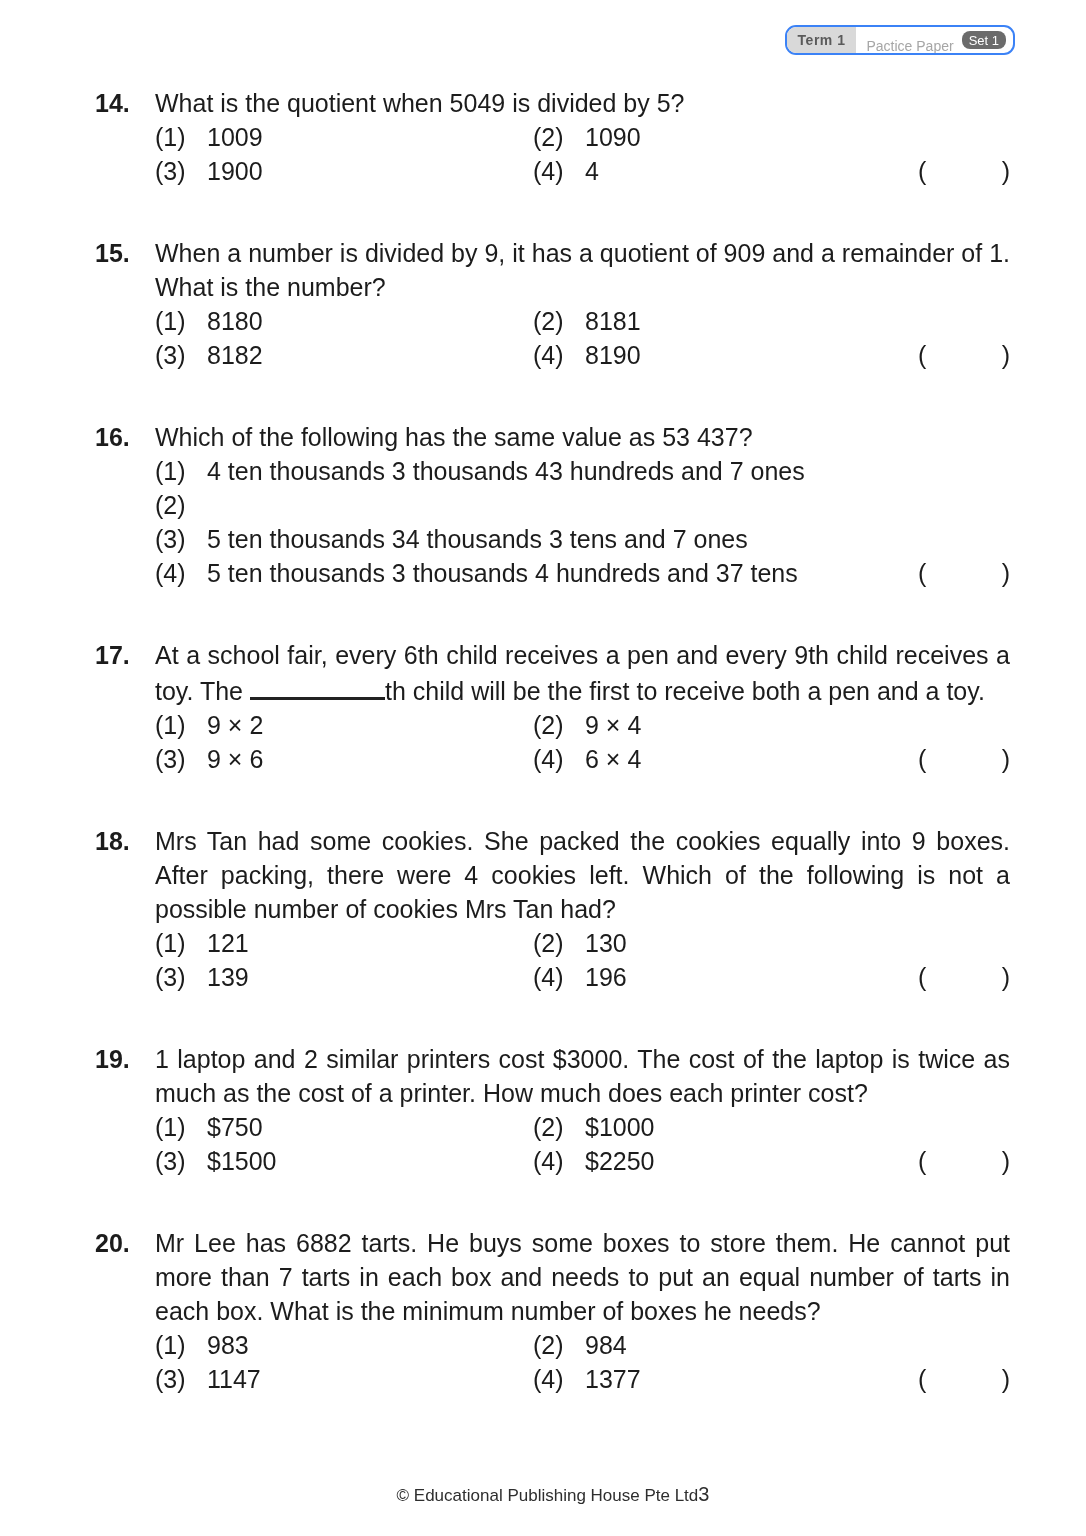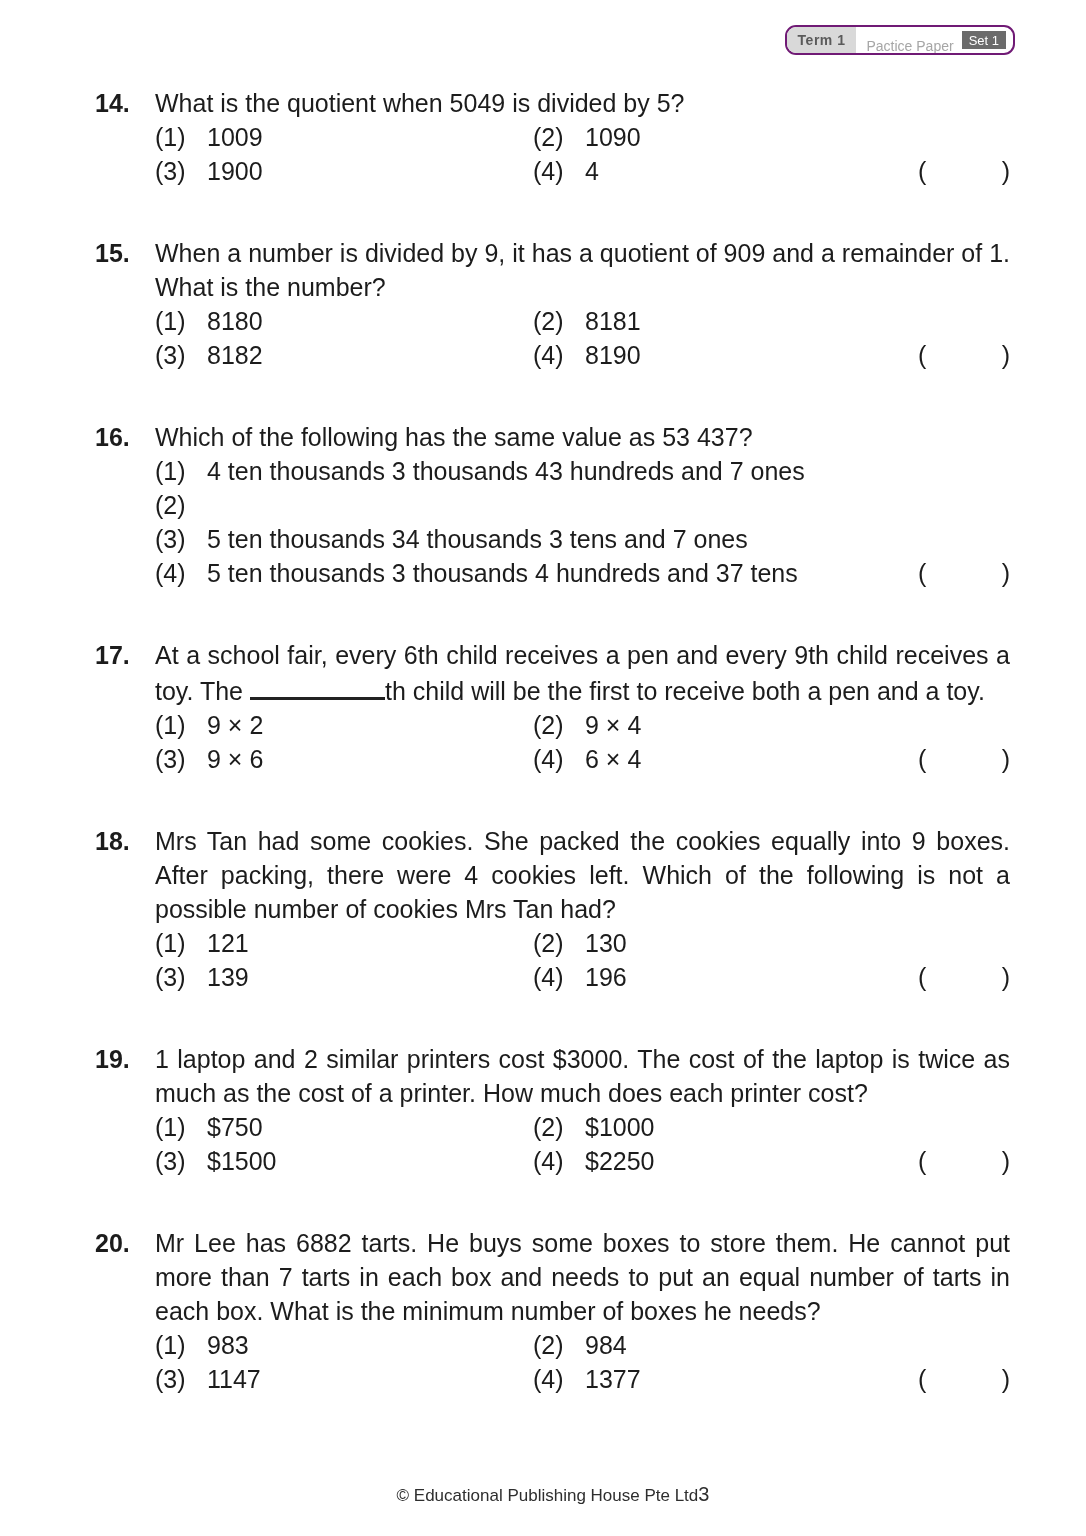--- a/index.html
+++ b/index.html
@@ -10,37 +10,37 @@
     font-family:"Liberation Sans", sans-serif;
     color:#1c1c1c;
     margin:0 auto;
     overflow:hidden;
   }
   
   .badge{
     position:absolute;top:25px;right:71px;
     height:30px;
     display:flex;align-items:stretch;
-    border:2px solid #701a75;border-radius:11px;
+    border:2px solid #3b82f6;border-radius:11px;
     background:#ffffff;overflow:hidden;
     box-sizing:border-box;
   }
   .badge-term{
     background:#d9d9d9;color:#5a5a5a;
     font-weight:bold;font-size:14px;
     padding:0 11px;display:flex;align-items:center;
     letter-spacing:.5px;
   }
   .badge-paper{
     color:#a6a6a6;font-size:14px;
     padding:12px 8px 0 10px;display:flex;align-items:center;
   }
   .badge-set{
     background:#6b6b6b;color:#ffffff;
-    font-size:13px;border-radius:0;
+    font-size:13px;border-radius:8px;
     margin:4px 7px 4px 0;padding:0 7px;
     display:flex;align-items:center;
   }
   
   .content{
     position:absolute;top:86px;left:95px;right:76px;
   }
   .question{
     display:flex;margin-bottom:48px;
     font-size:25px;line-height:34px;

